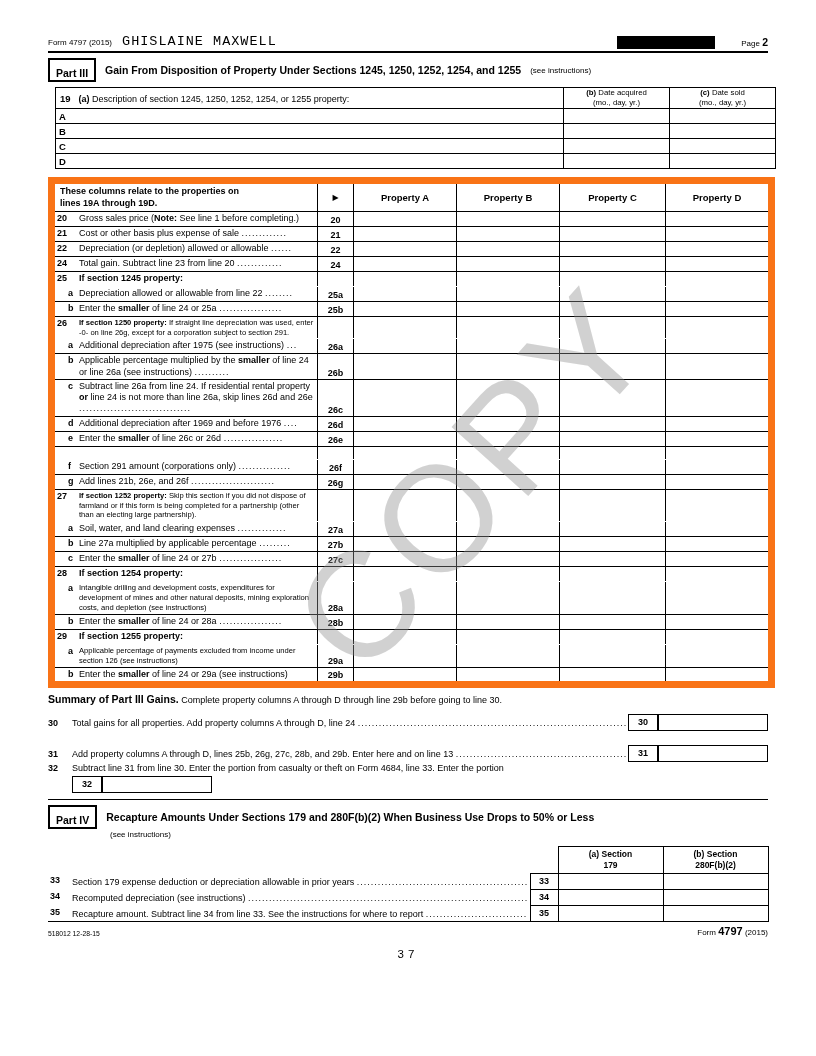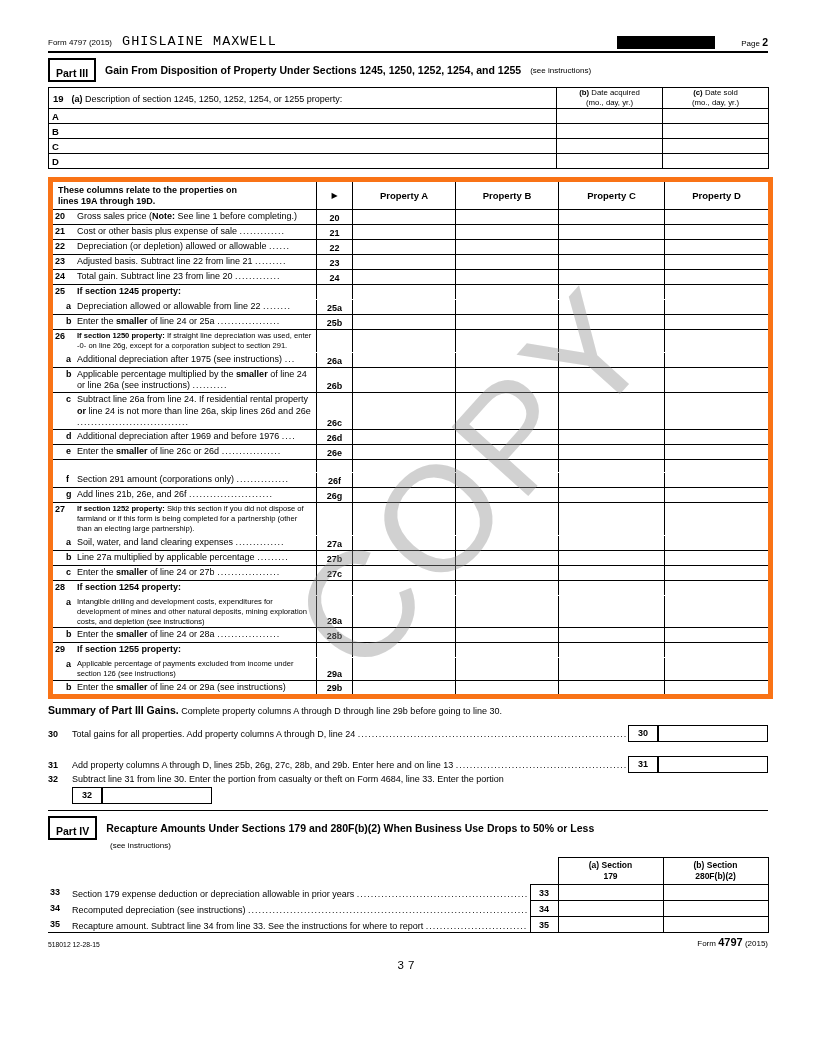--- a/index.html
+++ b/index.html
@@ -21,30 +21,30 @@
   .pageno{font-size:8px;padding-bottom:1px;white-space:nowrap;}
   .pageno .pn{font-size:10.5px;font-weight:bold;}
 
   .partbar{display:flex;align-items:center;gap:9px;margin:5px 0;}
   .badge{border:2px solid #000;font-weight:bold;font-size:10.5px;padding:7px 6px 1px;white-space:nowrap;}
   .ptitle{font-weight:bold;font-size:10.5px;}
   .pnote{font-size:8px;}
 
   table{border-collapse:collapse;table-layout:fixed;width:720px;}
 
-  .t19{margin-bottom:8px;}
+  .t19{margin-bottom:8px;margin-left:7px;}
   .t19 td{border:1px solid #000;}
   .c-desc{width:508px;} .c-date{width:106px;}
   .h-desc{padding:3px 4px;vertical-align:middle;}
   .h-desc .ln19{font-size:9.5px;margin-right:8px;}
   .h-date{text-align:center;font-size:7.8px;vertical-align:middle;padding:0;line-height:1.3;}
   .t19 .rrow td{height:15px;}
   .t19 .letter{padding-left:3px;font-weight:bold;font-size:9.5px;}
 
-  .main{border:5px solid #f97316;margin-bottom:4px;}
+  .main{border:7px solid #f97316;margin-bottom:4px;}
   .main td{border-left:1px solid #000;border-bottom:1px solid #000;}
   .c-lbl{width:266px;} .c-box{width:36px;} .c-p1{width:103px;} .c-p2{width:106px;}
   .main tbody tr{height:15px;}
   .main tr.noline td{border-bottom-color:transparent;}
   .main tr.spacer{height:13px;}
   .hrow{height:30px;}
   .note-cell{font-weight:bold;padding:2px 2px 2px 5px;vertical-align:middle;line-height:1.25;}
   .arrow-cell{text-align:center;vertical-align:middle;font-size:8px;}
   .prop-h{text-align:center;font-weight:bold;font-size:9.5px;vertical-align:middle;}
   .lbl{position:relative;padding:1px 2px 1px 24px;vertical-align:top;line-height:1.25;}
@@ -188,28 +188,20 @@
           <td class="lbl"><span class="ln">21</span><span class="txt"><span>Cost or other basis plus expense of sale </span><span class="dots">.............</span></span></td>
           <td class="box">21</td>
           <td class="pcell"></td>
           <td class="pcell"></td>
           <td class="pcell"></td>
           <td class="pcell"></td>
         </tr>
         <tr>
           <td class="lbl"><span class="ln">22</span><span class="txt"><span>Depreciation (or depletion) allowed or allowable </span><span class="dots">......</span></span></td>
           <td class="box">22</td>
-          <td class="pcell"></td>
-          <td class="pcell"></td>
-          <td class="pcell"></td>
-          <td class="pcell"></td>
-        </tr>
-        <tr>
-          <td class="lbl"><span class="ln">23</span><span class="txt"><span>Adjusted basis. Subtract line 22 from line 21 </span><span class="dots">.........</span></span></td>
-          <td class="box">23</td>
           <td class="pcell"></td>
           <td class="pcell"></td>
           <td class="pcell"></td>
           <td class="pcell"></td>
         </tr>
         <tr>
           <td class="lbl"><span class="ln">24</span><span class="txt"><span>Total gain. Subtract line 23 from line 20 </span><span class="dots">.............</span></span></td>
           <td class="box">24</td>
           <td class="pcell"></td>
           <td class="pcell"></td>

